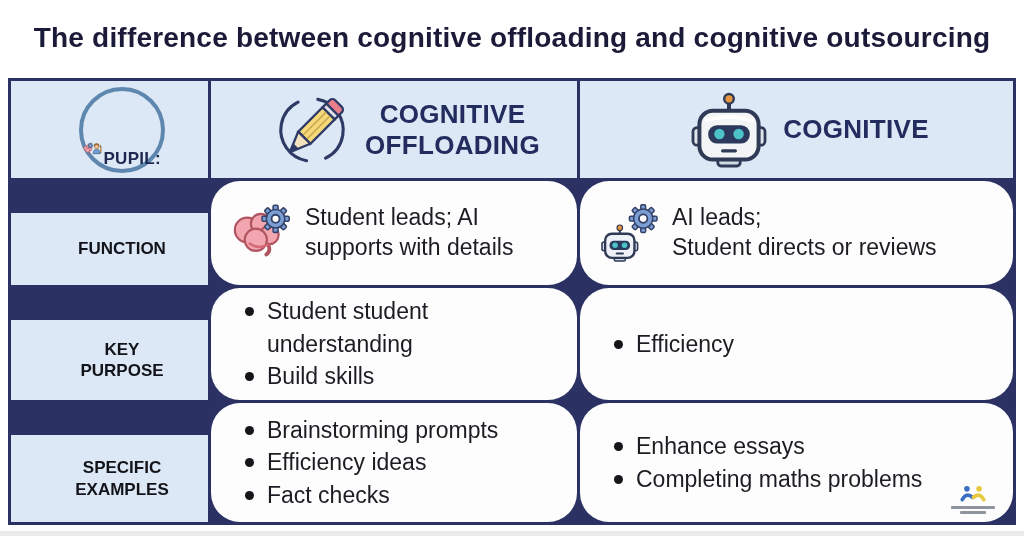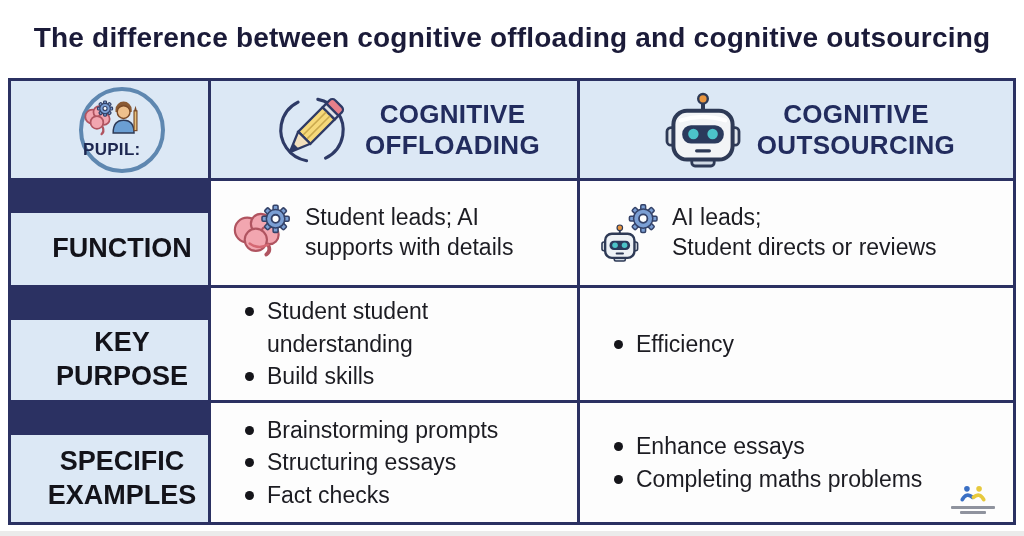--- a/index.html
+++ b/index.html
@@ -10,37 +10,37 @@
   .title { position:absolute; top:22px; left:0; width:1024px; text-align:center;
            font-size:28px; font-weight:bold; color:#1b1b39; letter-spacing:0.2px; }
 
   .tbl { position:absolute; left:8px; top:78px; width:1008px; height:447px;
          background:#2b3162; border:3px solid #2b3162;
          display:grid; grid-template-columns:197px 366px 433px;
          grid-template-rows:97px 104px 112px 119px; gap:3px; }
 
   .cell { position:relative; overflow:hidden;padding-left:25px; }
   .hd   { background:#dce8f5; }
-  .bd   { background:#fdfdfd; }
+  .bd   { background:#fdfdfd;border-radius:29px; }
 
   
   .hcell { display:flex; align-items:center; justify-content:center; gap:14px; }
   .htitle { font-size:26px; font-weight:bold; color:#222c5e; text-align:center;
             line-height:1.18; letter-spacing:0.3px; }
   .htitle span { display:block; }
 
   
   .pupil-circle { width:86px; height:86px; border:4px solid #5e87b0; border-radius:50%;
-                  display:flex; flex-direction:column; align-items:flex-start;
+                  display:flex; align-items:flex-end;
                   justify-content:center; gap:1px; }
   .pupil-label { font-size:17px; font-weight:bold; color:#1d2750; letter-spacing:0.3px; }
 
   
   .rlabel { display:flex; align-items:center; justify-content:center; text-align:center;
-            font-size:27px; font-weight:bold; color:#13131a; line-height:1.25;margin-top:32px; }
+            font-size:17px; font-weight:bold; color:#13131a; line-height:1.25;margin-top:32px; }
   .rlabel span { display:block; }
 
   
   .fcell { display:flex; align-items:center; gap:12px; padding-left:20px; }
   .ftext { font-size:23px; color:#1c1c22; line-height:1.3; }
   .ftext span { display:block; }
   .fcell.offload .ftext { max-width:230px; }
 
   
   .bcell { display:flex; align-items:center; padding-left:30px; }
@@ -138,21 +138,20 @@
         <rect x="36" y="84" width="28" height="11" rx="4" fill="#cfd9e4" stroke="#2e3a56" stroke-width="3.5"></rect>
         <rect x="13" y="26" width="74" height="61" rx="17" fill="#f2f4f6" stroke="#2e3a56" stroke-width="5"></rect>
         <path d="M22,38 q28,-9 56,0" stroke="#ffffff" stroke-width="5" fill="none" stroke-linecap="round"></path>
         <rect x="24" y="44" width="52" height="23" rx="11" fill="#2b3a5c"></rect>
         <circle cx="38" cy="55" r="6.5" fill="#4cc3c9"></circle>
         <circle cx="62" cy="55" r="6.5" fill="#4cc3c9"></circle>
         <line x1="42" y1="76" x2="58" y2="76" stroke="#2e3a56" stroke-width="4" stroke-linecap="round"></line>
       </svg>
       <div class="htitle">
         <span>COGNITIVE</span>
-        <span>OUTSOURCING</span>
       </div>
     </div>
 
     <div class="cell hd rlabel">
       <span>FUNCTION</span>
     </div>
 
     <div class="cell bd fcell offload">
       <svg width="62" height="58" viewBox="0 0 100 94">
         <g stroke="#b05460" stroke-width="3.5" fill="#f2a6b0">
@@ -242,21 +241,21 @@
     <div class="cell hd rlabel">
       <span>
         <span style="display:block">SPECIFIC</span>
         <span style="display:block">EXAMPLES</span>
       </span>
     </div>
 
     <div class="cell bd bcell">
       <ul class="blist">
         <li><span>Brainstorming prompts</span></li>
-        <li><span>Structuring essays</span></li>
+        <li><span>Efficiency ideas</span></li>
         <li><span>Fact checks</span></li>
       </ul>
     </div>
 
     <div class="cell bd bcell">
       <ul class="blist">
         <li><span>Enhance essays</span></li>
         <li><span>Completing maths problems</span></li>
       </ul>
       <div class="logo">

